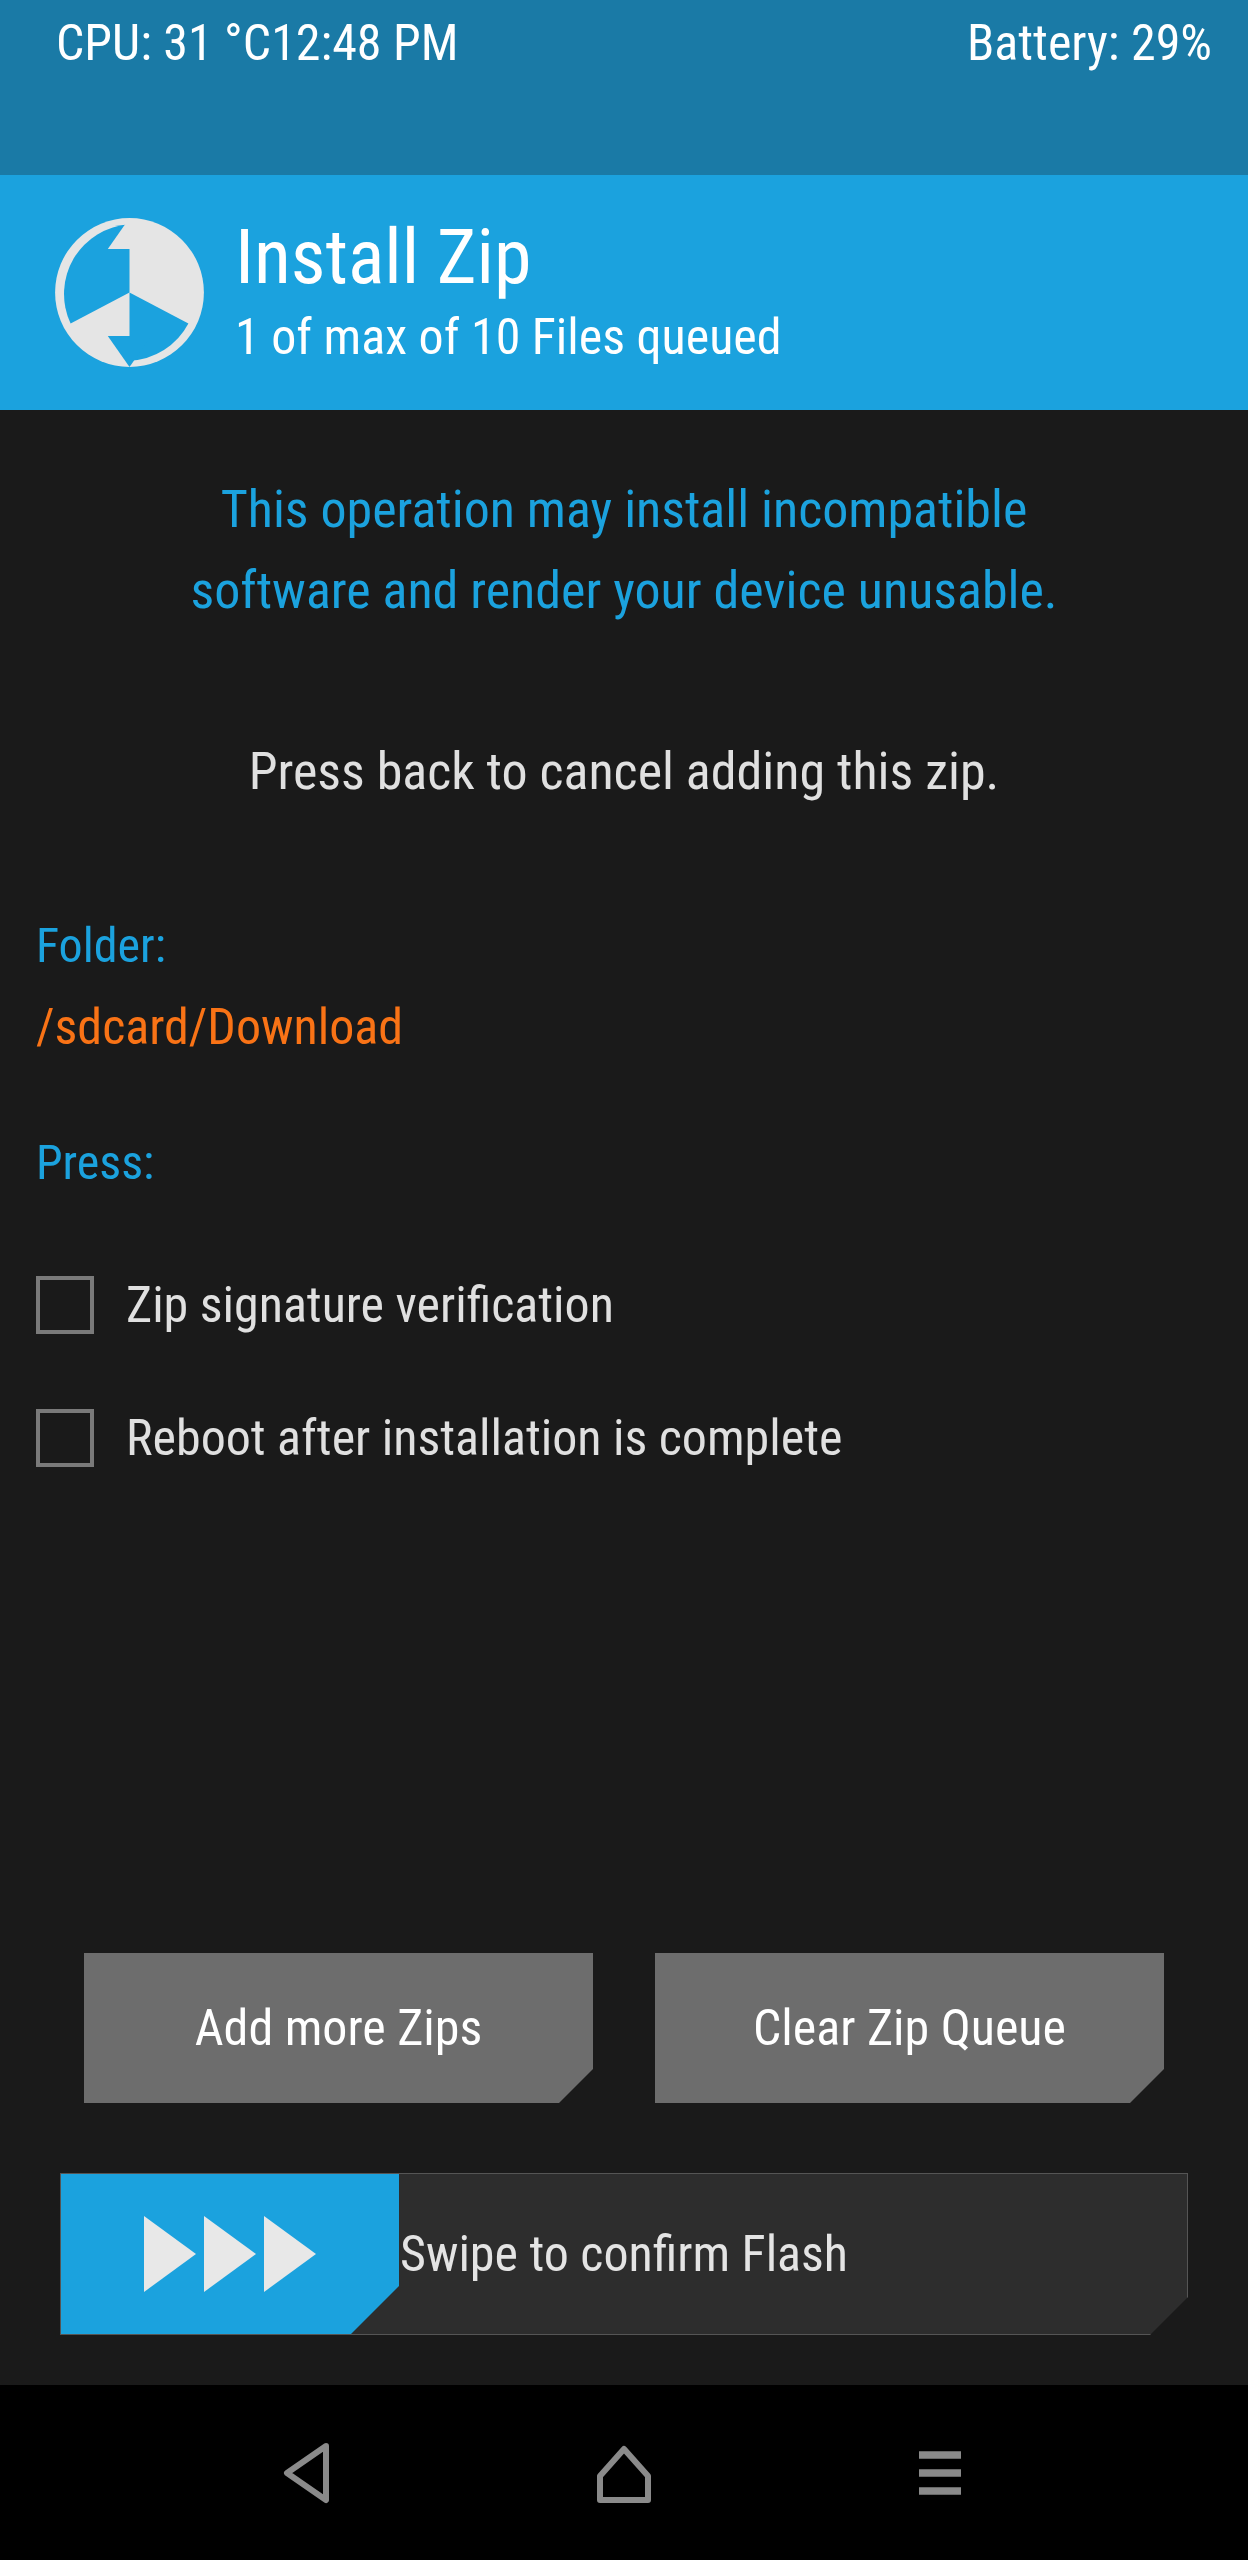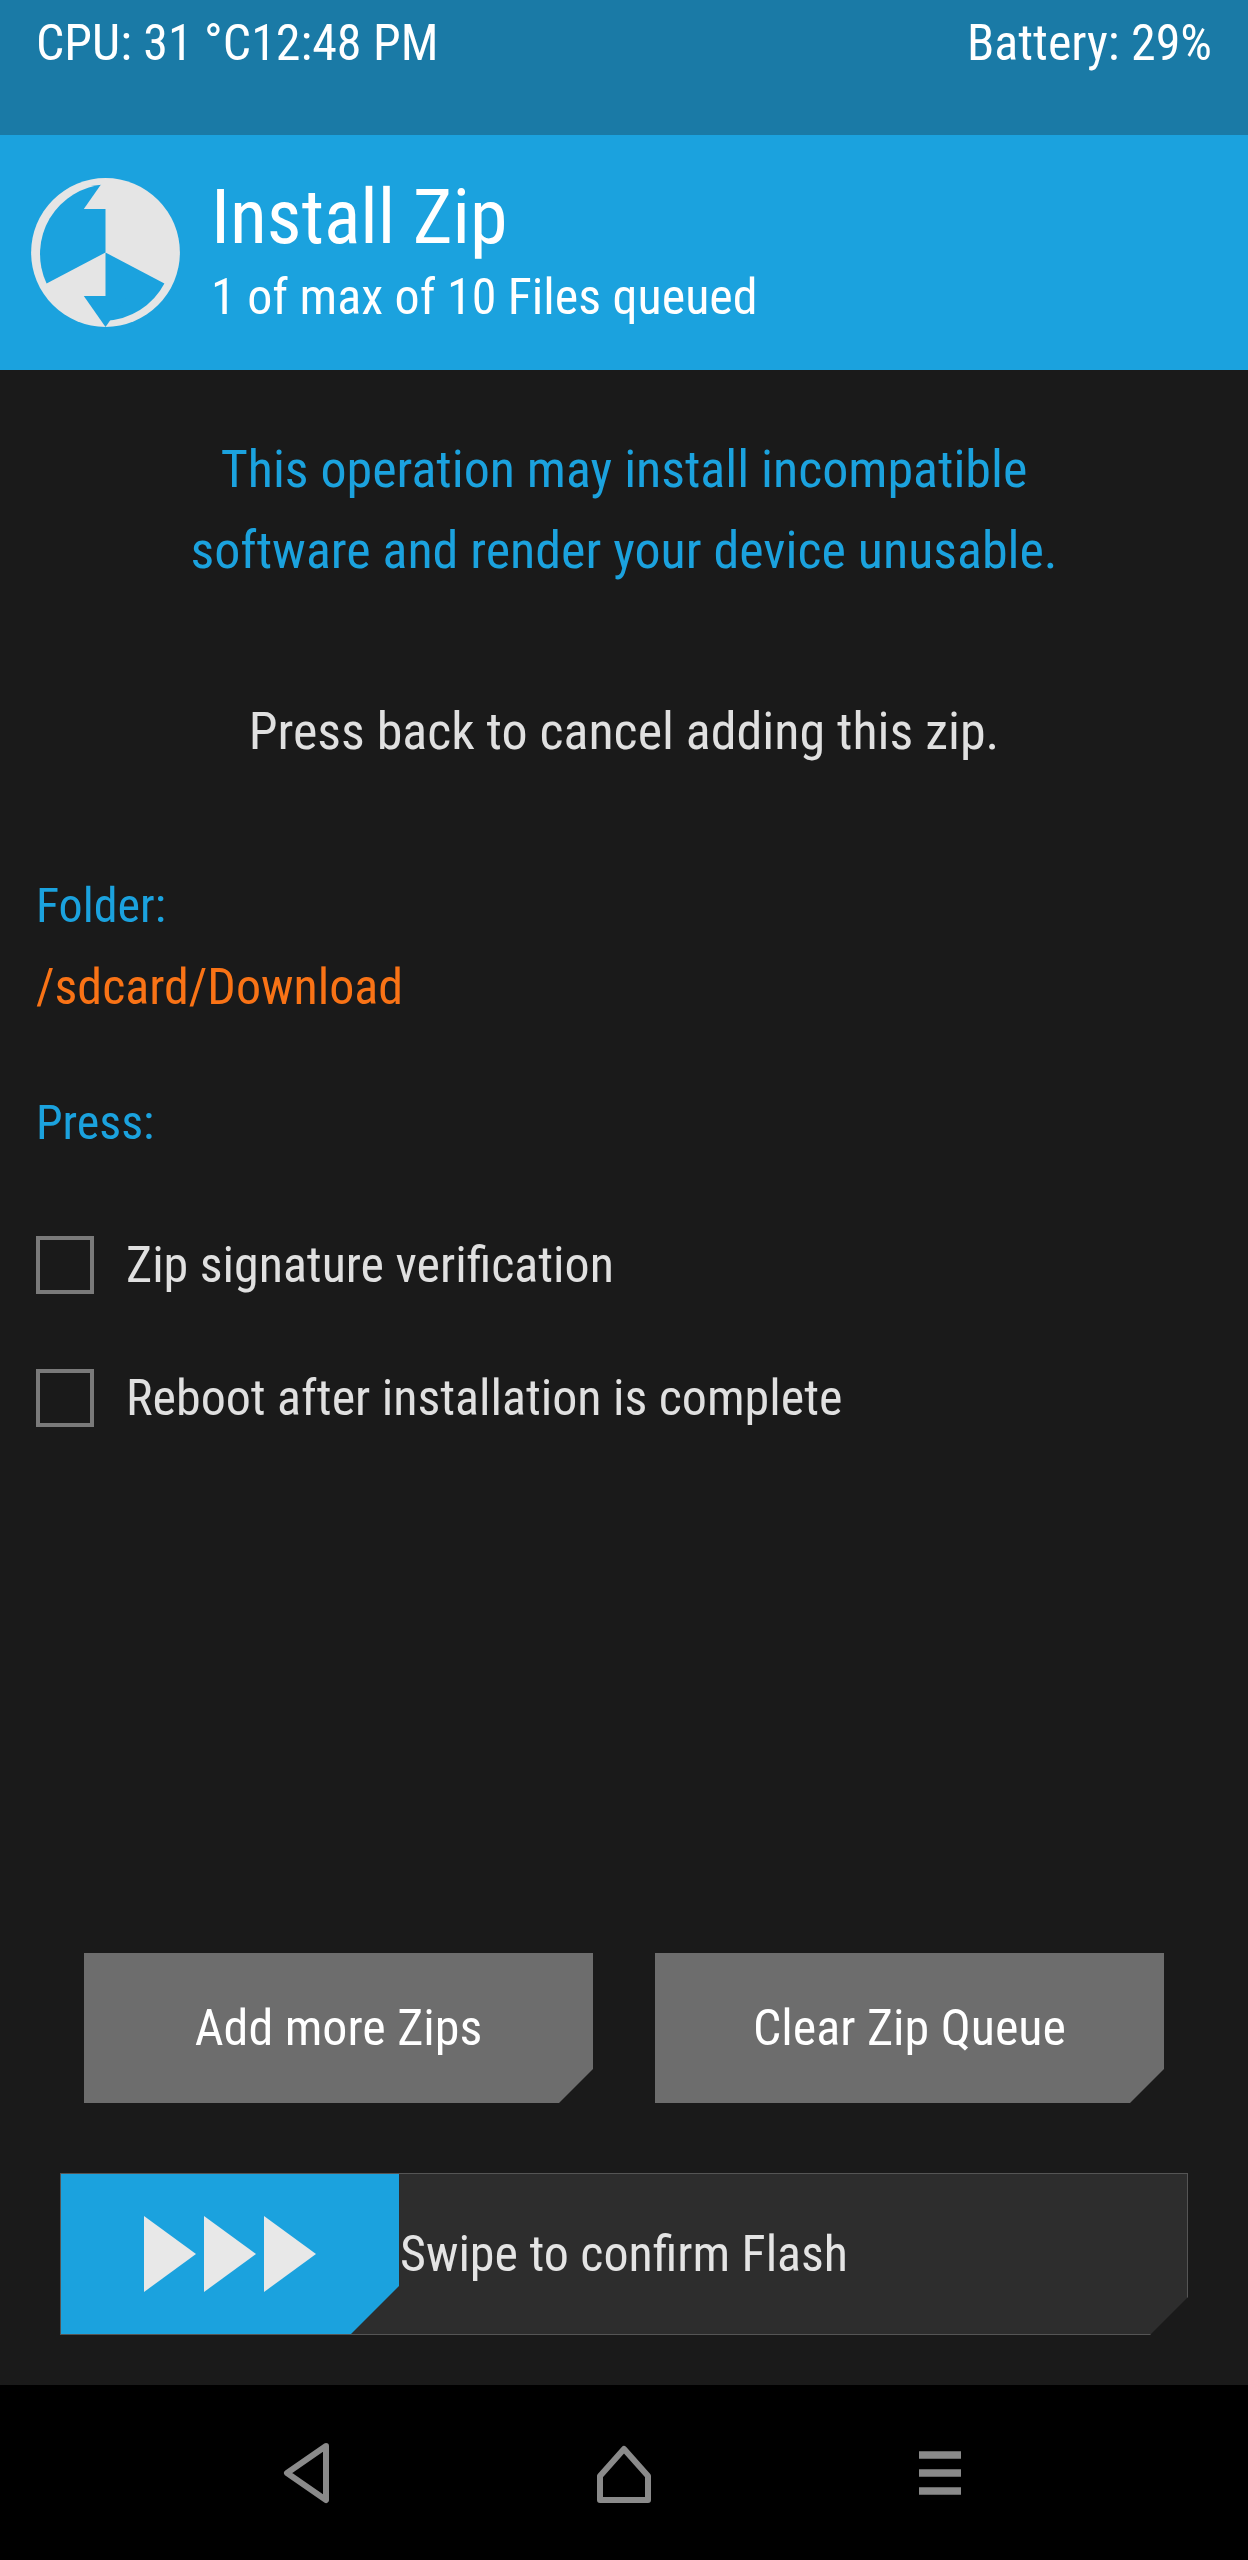--- a/index.html
+++ b/index.html
@@ -9,39 +9,39 @@
     font-family: "Roboto Condensed", "Roboto", "Segoe UI", Arial, sans-serif;
     font-stretch: condensed;
     color: #e4e4e4;
     overflow: hidden;
     display: flex;
     flex-direction: column;
   }
 
   
   .status-bar {
-    height: 135px;
+    height: 175px;
     background: #1a7aa6;
     display: flex;
     align-items: flex-start;
-    padding: 14px 36px 0 36px;
+    padding: 14px 36px 0 56px;
     color: #ffffff;
     font-size: 50px;
   }
   .status-left  { flex: 0 0 auto; }
   .status-time  { flex: 0 0 auto; }
   .status-right { margin-left: auto; }
 
   
   .title-bar {
     height: 235px;
     background: #1ba2de;
     display: flex;
     align-items: center;
-    padding: 0 28px;
+    padding: 0 52px;
     gap: 28px;
   }
   .logo {
     width: 155px; height: 155px; flex: 0 0 auto;
   }
   .title-text { display: flex; flex-direction: column; color: #ffffff; }
   .title-main { font-size: 76px; font-weight: 400; line-height: 1.0; }
   .title-sub  { font-size: 50px; font-weight: 400; margin-top: 13px; }
 
   

